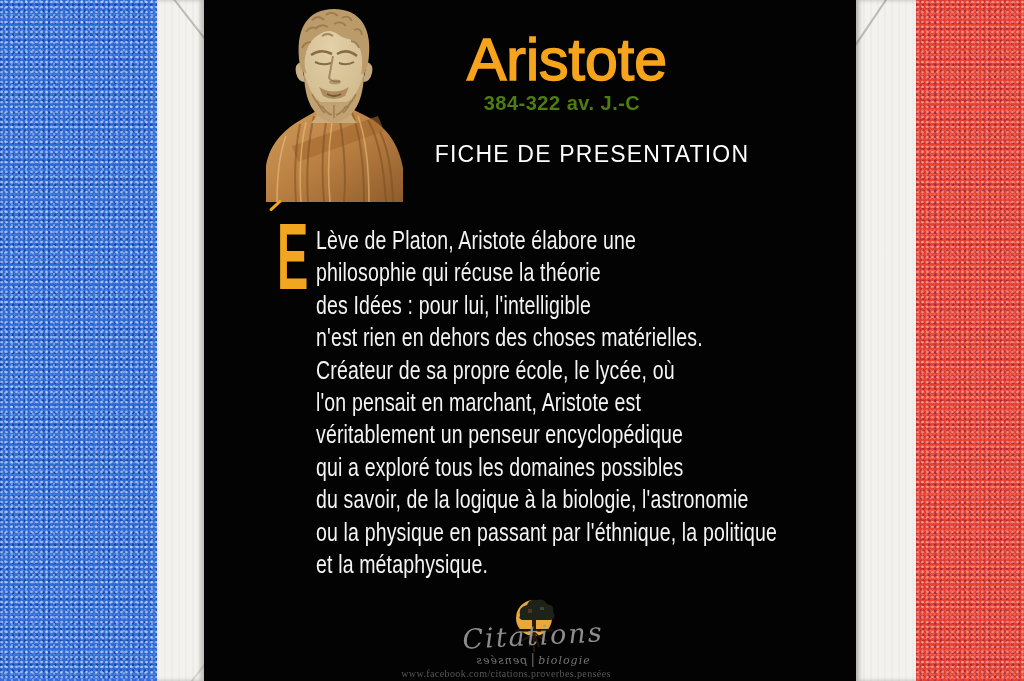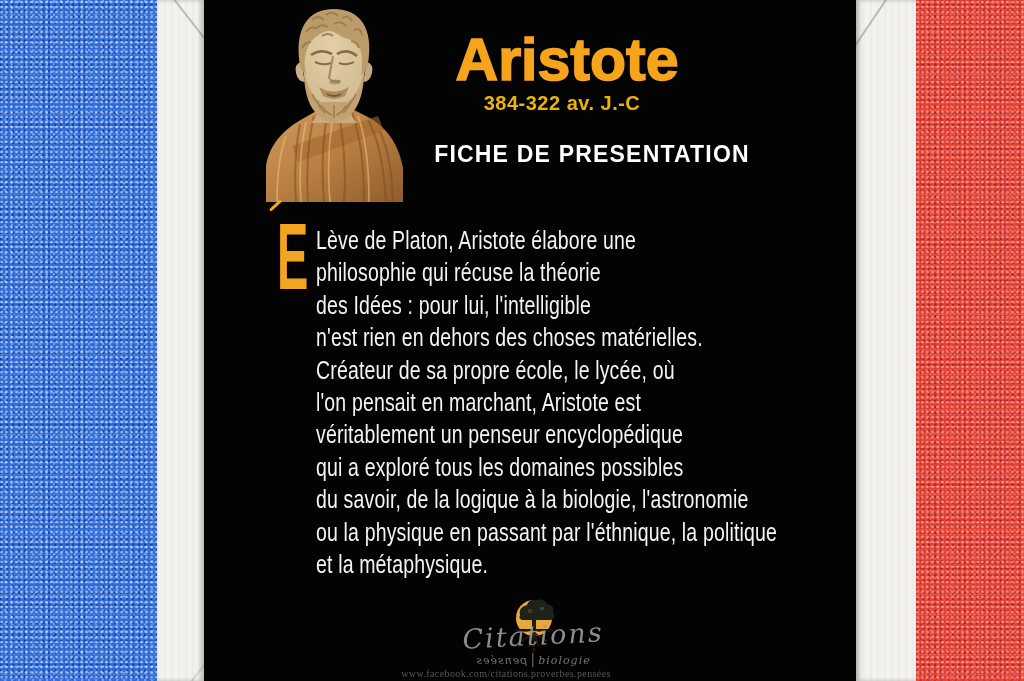--- a/index.html
+++ b/index.html
@@ -36,30 +36,30 @@
   .frame-right{left:856px;width:60px;box-shadow:inset 3px 0 4px rgba(0,0,0,.25);}
   .miter{position:absolute;background:rgba(90,85,75,.35);width:1.5px;border-radius:1px;}
   .miter-tl{left:193px;top:-8px;height:66px;transform:rotate(-38deg);}
   .miter-tr{left:868px;top:-8px;height:66px;transform:rotate(34deg);}
   .miter-bl{left:197px;top:648px;height:50px;transform:rotate(38deg);opacity:.5;}
   
   .panel{position:absolute;left:204px;top:0;width:652px;height:681px;background:#030303;}
   
   .title{
     position:absolute;left:567px;top:26px;transform:translateX(-50%);
-    color:#f5a41c;font-size:59px;font-weight:700;letter-spacing:0px;
+    color:#f5a41c;font-size:59px;font-weight:400;letter-spacing:0px;
     -webkit-text-stroke:1.6px #f5a41c;white-space:nowrap;
   }
   .dates{
     position:absolute;left:562px;top:92px;transform:translateX(-50%);
-    color:#eab308;font-size:20px;font-weight:700;letter-spacing:.5px;white-space:nowrap;
+    color:#4d7c0f;font-size:20px;font-weight:700;letter-spacing:.5px;white-space:nowrap;
   }
   .subtitle{
     position:absolute;left:592px;top:141px;transform:translateX(-50%);
-    color:#ffffff;font-size:23px;font-weight:700;letter-spacing:1.2px;white-space:nowrap;
+    color:#ffffff;font-size:23px;font-weight:400;letter-spacing:1.2px;white-space:nowrap;
   }
   
   .bust{position:absolute;left:256px;top:4px;width:156px;height:198px;}
   .accent-dash{
     position:absolute;left:268px;top:204px;width:15px;height:3px;background:#f2a51e;
     border-radius:2px;transform:rotate(-42deg);
   }
   
   .dropcap{
     position:absolute;left:277px;top:210px;color:#f2a51e;

